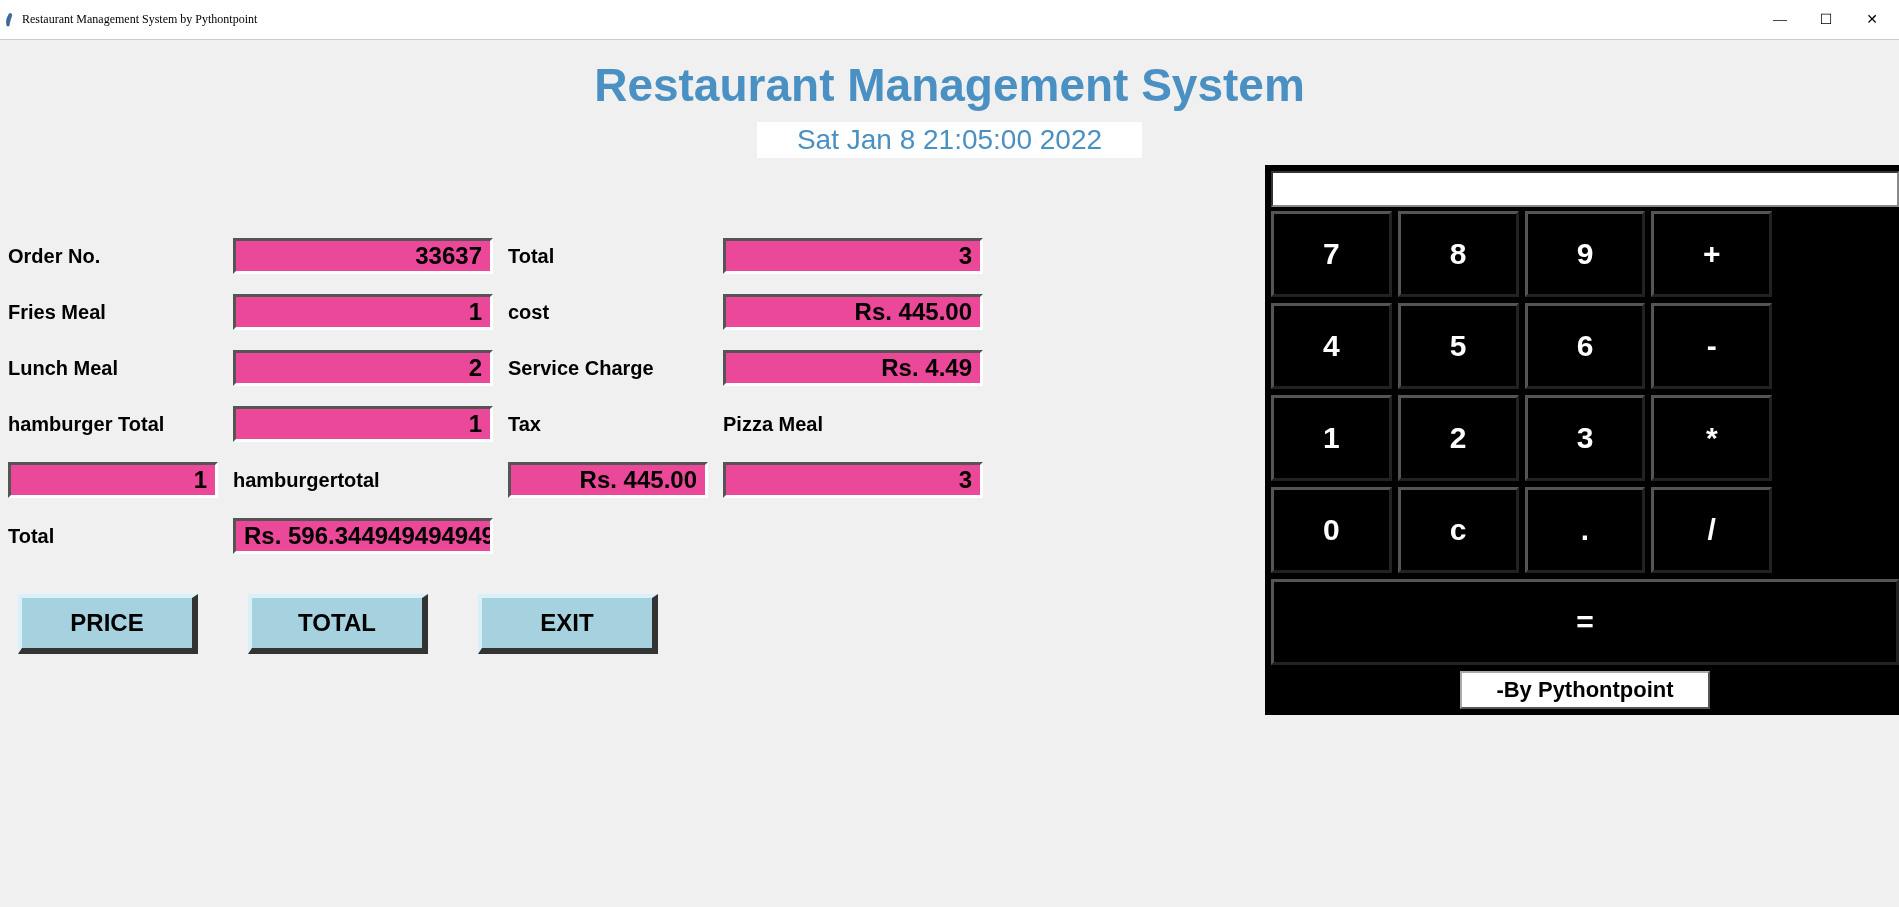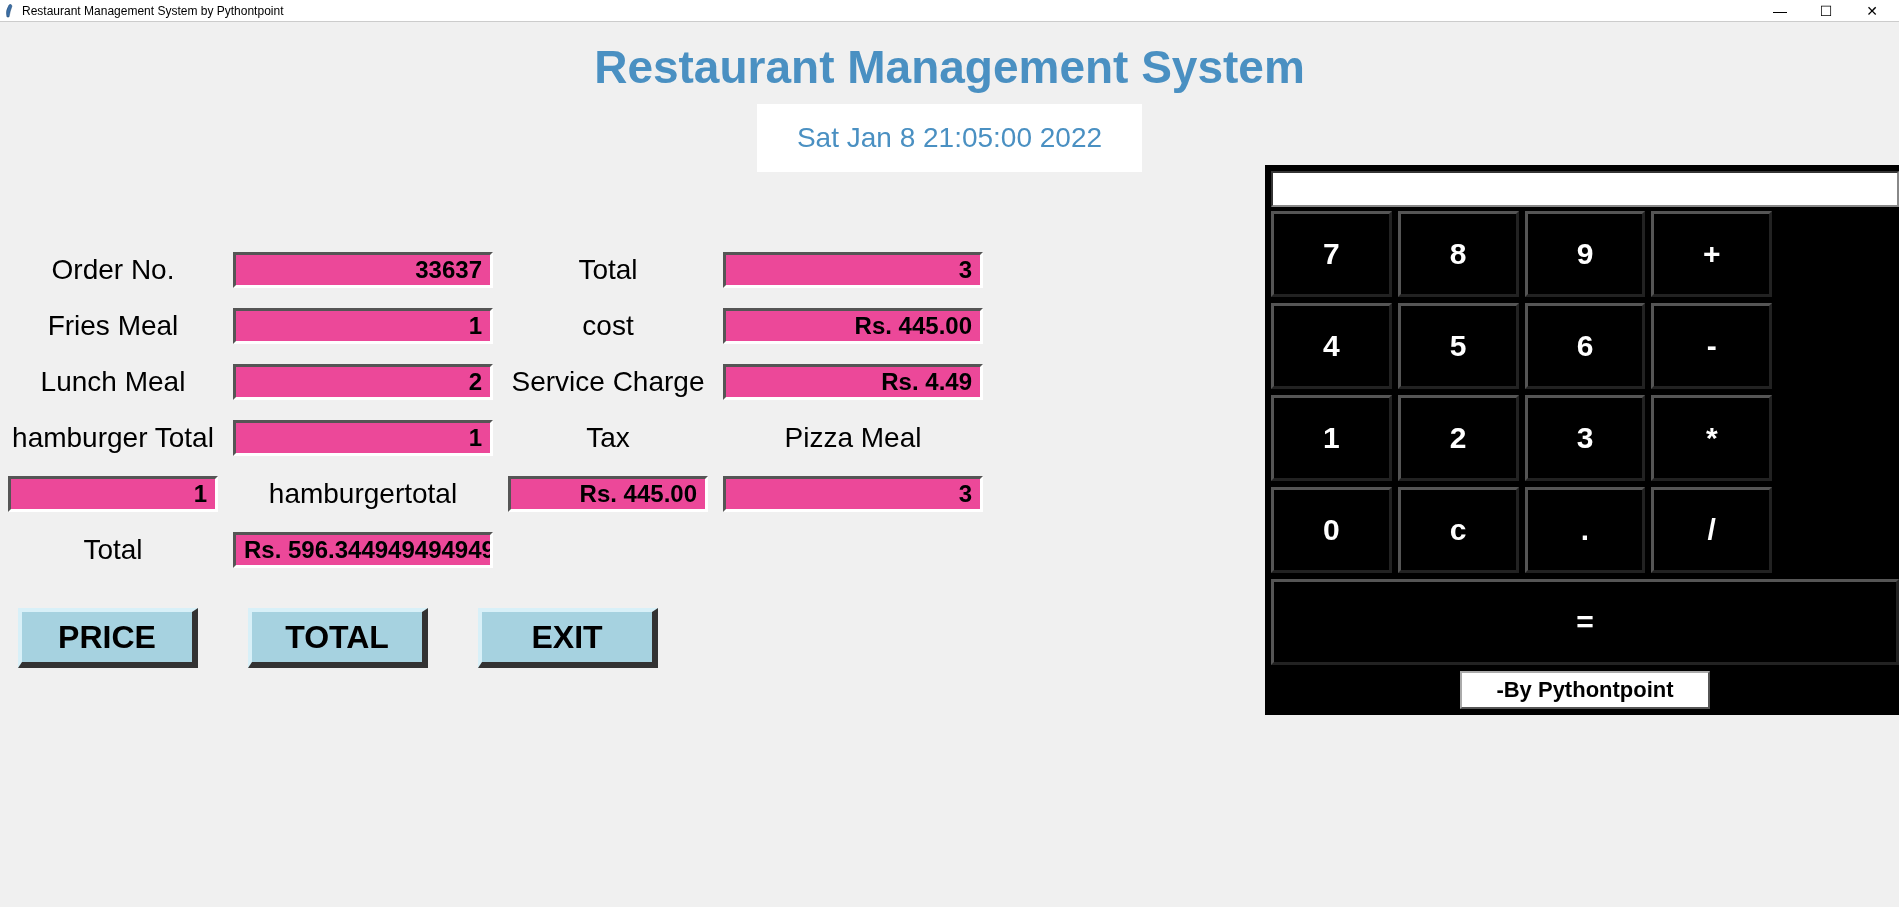--- a/index.html
+++ b/index.html
@@ -4,27 +4,28 @@
   <style>
     * { box-sizing: border-box; margin: 0; padding: 0; }
     body {
       font-family: Arial, Helvetica, sans-serif;
       background: #f0f0f0;
       width: 1899px;
       height: 907px;
       overflow: hidden;
     }
     .titlebar {
-      height: 22px;
+      height: 40px;
       background: #fff;
       border-bottom: 1px solid #ccc;
       display: flex;
       align-items: center;
       font-size: 12px;
       padding: 0 4px;
+      font-family: Liberation Serif, serif;
     }
     .titlebar .icon {
       width: 14px; height: 14px;
       display: inline-flex; align-items: center; justify-content: center;
       margin-right: 4px;
     }
     .titlebar .spacer { flex: 1; }
     .winbtn {
       width: 46px; height: 22px;
       display: inline-flex; align-items: center; justify-content: center;
@@ -37,43 +38,43 @@
       color: #4a90c2;
       margin-top: 18px;
     }
     .date-line {
       display: flex;
       justify-content: center;
       margin-top: 10px;
     }
     .date-bg {
       background: #fff;
-      padding: 18px 40px;
+      padding: 2px 40px;
     }
     .date-text {
       font-size: 28px;
       color: #4a90c2;
     }
     .main-area {
       position: relative;
       margin-top: 80px;
       margin-left: 8px;
       width: 1250px;
     }
     .form-grid {
       display: grid;
       grid-template-columns: 210px 260px 200px 260px;
       column-gap: 15px;
       row-gap: 20px;
       align-items: center;
     }
     .lbl {
-      font-size: 28px;
-      font-weight: normal;
-      text-align: center;
+      font-size: 20px;
+      font-weight: bold;
+      text-align: left;
     }
     .field-sunken {
       background: #ec4899;
       border-top: 3px solid #555;
       border-left: 3px solid #555;
       border-bottom: 3px solid #fff;
       border-right: 3px solid #fff;
       height: 36px;
       padding: 0 8px;
       font-size: 24px;
@@ -90,21 +91,21 @@
       padding-left: 10px;
     }
     .raised-btn {
       background: #a6d2e0;
       border-top: 4px solid #d8f0f8;
       border-left: 4px solid #d8f0f8;
       border-bottom: 6px solid #333;
       border-right: 6px solid #333;
       width: 180px;
       height: 60px;
-      font-size: 32px;
+      font-size: 24px;
       font-weight: bold;
       display: flex;
       align-items: center;
       justify-content: center;
       cursor: pointer;
     }
     .calc-panel {
       position: absolute;
       top: 165px;
       left: 1265px;

